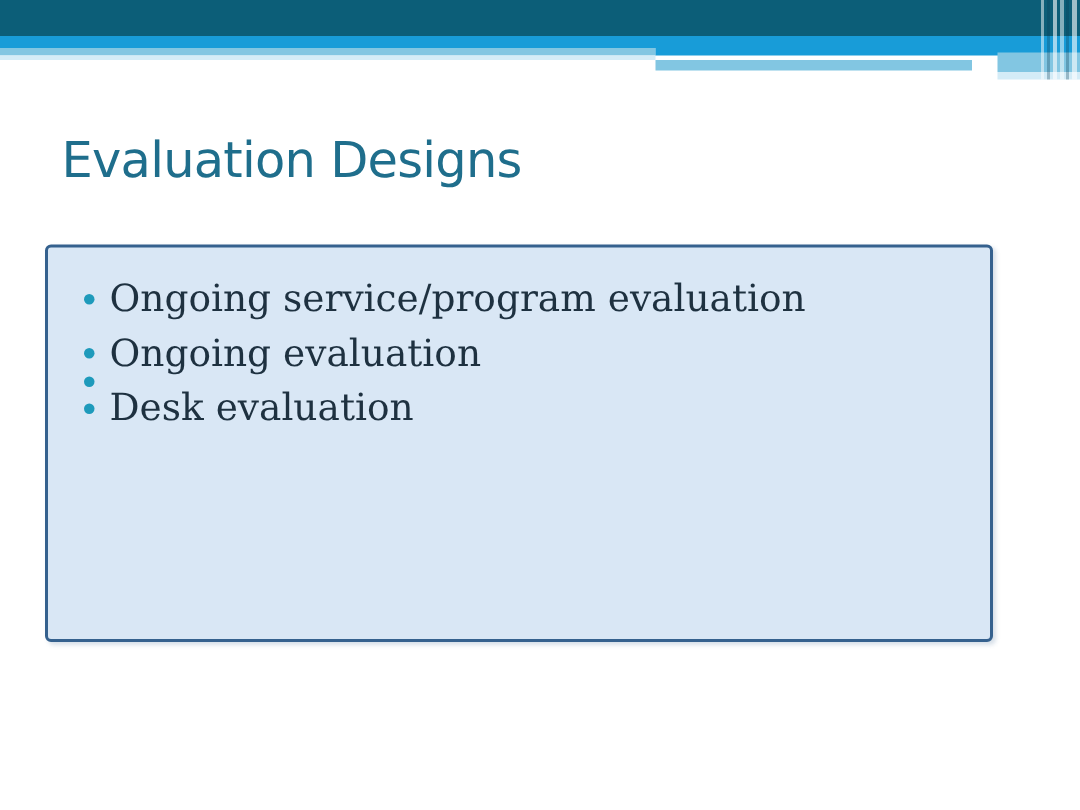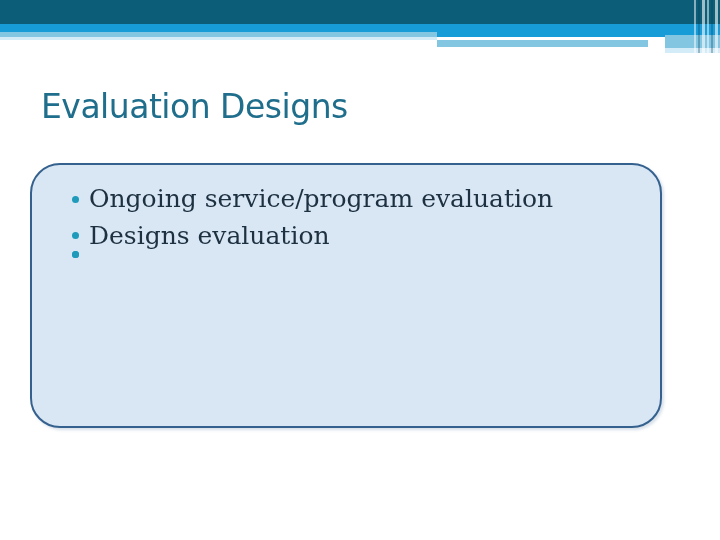--- a/index.html
+++ b/index.html
@@ -52,23 +52,22 @@
     letter-spacing:-0.5px;
     color:var(--title-text);
   }
   
   .content-box{
     position:absolute;left:30px;top:163px;
     width:632px;height:265px;
     box-sizing:border-box;
     background:var(--box-fill);
     border:2px solid var(--box-border);
-    border-radius:30px;
+    border-radius:4px;
     box-shadow:2px 2px 3px rgba(120,150,180,0.30);
-    padding-left:16px;
   }
   .bullet-list{
     list-style:none;margin:0;
     padding:16px 20px 0 24px;
   }
   .bullet-item{
     position:relative;
     padding-left:17px;
     font-family:"DejaVu Serif", serif;
     font-size:25px;
@@ -98,19 +97,19 @@
     <div class="band band-lightblue-right2"></div>
     <div class="band band-pale-right2"></div>
     <div class="band band-stripes"></div>
   </div>
 
   <h1 class="slide-title">Evaluation Designs</h1>
 
   <div class="content-box">
     <ul class="bullet-list">
         <li class="bullet-item"><span class="dot"></span><span>Ongoing service/program evaluation</span></li>
-        <li class="bullet-item"><span class="dot"></span><span>Designs evaluation</span></li>
+        <li class="bullet-item"><span class="dot"></span><span>Ongoing evaluation</span></li>
         <li class="bullet-item"><span class="dot"></span></li>
-        <li class="bullet-item"><span class="dot"></span></li>
+        <li class="bullet-item"><span class="dot"></span><span>Desk evaluation</span></li>
       </ul>
   </div>
 
 </div>
 
 </body></html>

